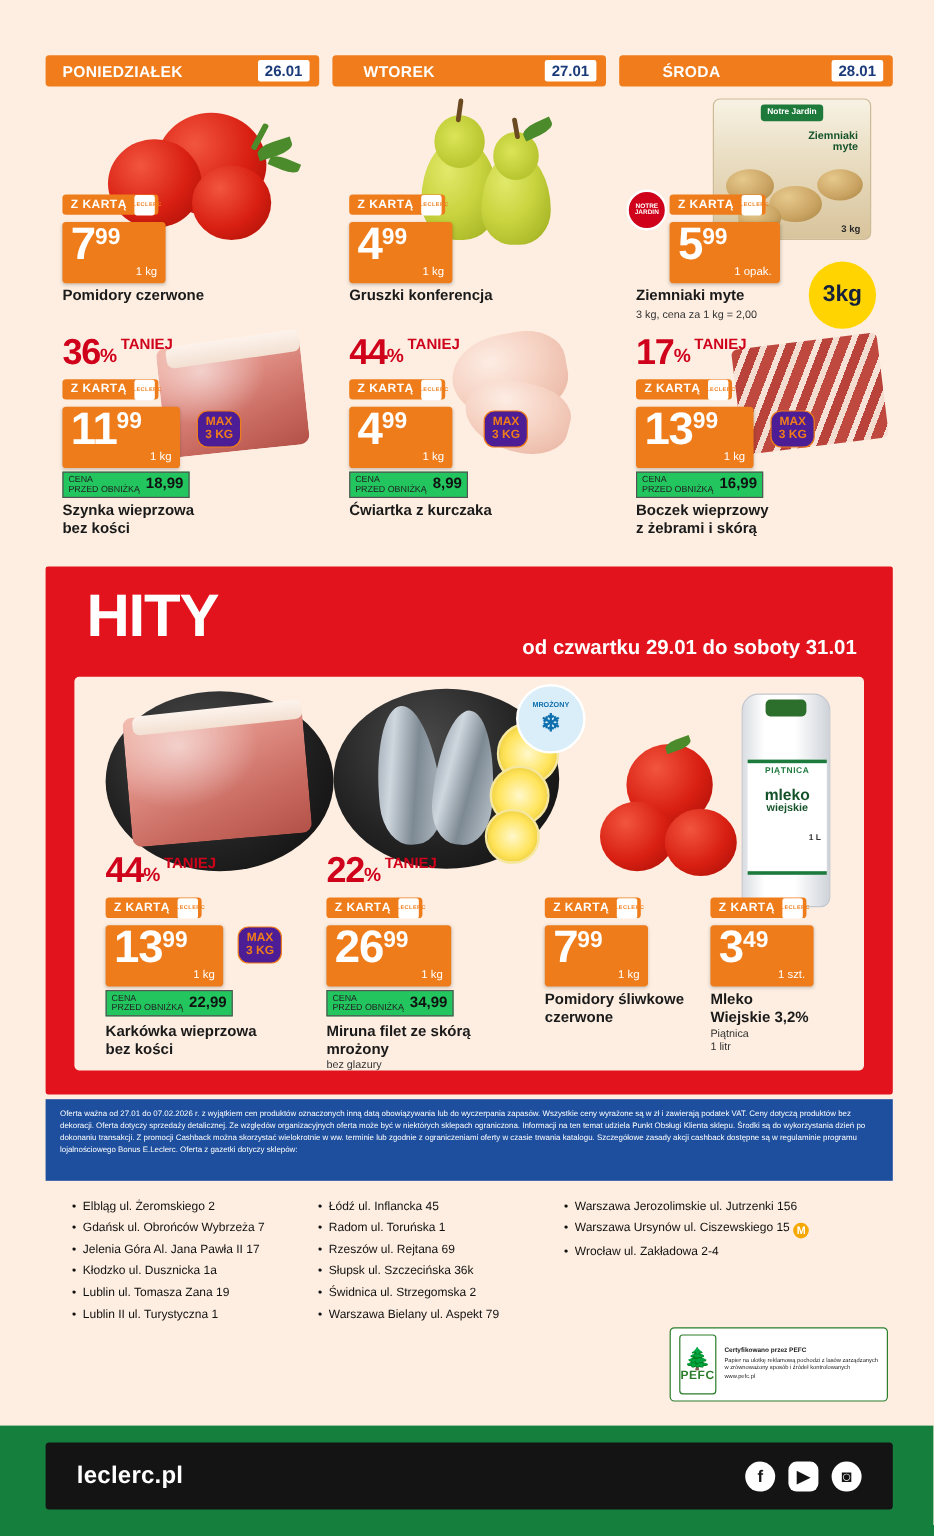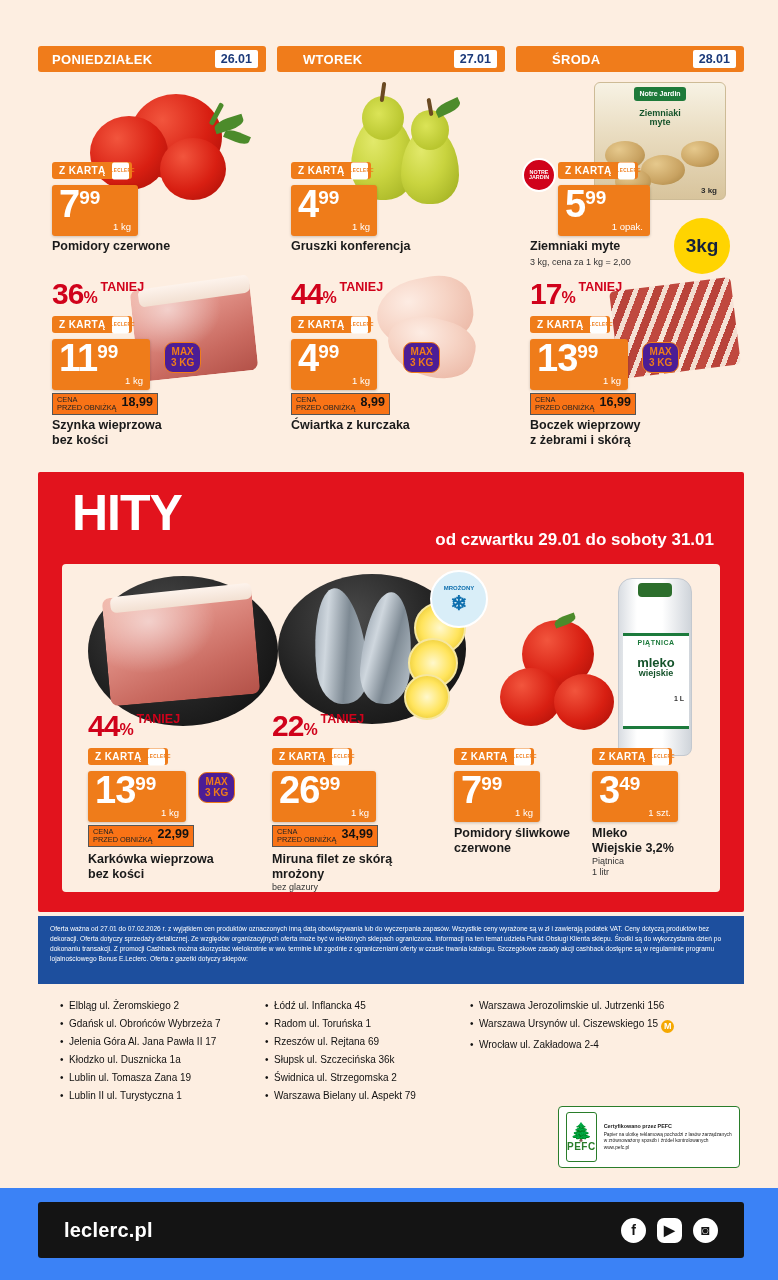--- a/index.html
+++ b/index.html
@@ -63,21 +63,21 @@
     background: linear-gradient(180deg,#f7f2e4 0%, #e9dcc0 45%, #d8c49c 100%);
     border-radius: 6px;
     border: 1px solid #cdbb96;
     overflow: hidden;
   }
   .bag-label {
     position: absolute; left: 50%; transform: translateX(-50%);
     background: #1e7a3a; color: #fff; font-size: 7px; text-align: center;
     padding: 3px 5px; border-radius: 3px; line-height: 1.1; font-weight: bold;
   }
-  .bag-text { position: absolute; color: #15532a; font-weight: bold; text-align: center; line-height: 1.05; }
+  .bag-text { position: absolute; color: #15532a; font-weight: bold; text-align: right; line-height: 1.05; }
   .potato { position: absolute; background: radial-gradient(ellipse at 35% 30%, #e6c98d 0%, #c9a362 60%, #a4803f 100%); border-radius: 50%; }
 
   
   .meat {
     position: absolute;
     border-radius: 8px;
     background:
       radial-gradient(ellipse at 30% 25%, rgba(255,255,255,.55) 0%, rgba(255,255,255,0) 45%),
       linear-gradient(160deg, #f0b3a4 0%, #e08f85 35%, #c96a60 70%, #b35148 100%);
   }
@@ -142,24 +142,24 @@
 
   .maxbadge {
     position: absolute; z-index: 8;
     border: 1.6px solid #ef7c1a; color: #ef7c1a;
     border-radius: 9px; font-size: 10px; font-weight: bold;
     text-align: center; line-height: 1.05; padding: 4px 6px;
     background: #4c1d95;
   }
   .cenaprzed {
     position: absolute; z-index: 8;
-    border: 1px solid #555; background: #f97316;
+    border: 1px solid #555; background: #22c55e;
     font-size: 7.4px; color: #222; line-height: 1.1;
     padding: 2px 4px;
-    display: flex; align-items: flex-start; gap: 5px;
+    display: flex; align-items: center; gap: 5px;
     white-space: nowrap;
   }
   .cenaprzed .old { font-size: 12.5px; font-weight: bold; color: #111; }
 
   .pname {
     position: absolute; z-index: 8;
     font-size: 12.5px; font-weight: bold; color: #1a1a1a; line-height: 1.22;
   }
   .psub { position: absolute; z-index: 8; font-size: 9px; color: #333; line-height: 1.25; }
 
@@ -269,21 +269,21 @@
     color: #2a7d2a;
   }
   .pefc-logo .tree { font-size: 18px; line-height: 1; }
   .pefc-logo .nm { font-size: 10px; font-weight: bold; letter-spacing: .5px; }
   .pefc-txt { font-size: 4.8px; color: #1a1a1a; line-height: 1.35; }
   .pefc-txt b { font-size: 5.4px; display: block; margin-bottom: 2px; }
 
   
   .footer {
     position: absolute; left: 0; bottom: 0; width: 778px; height: 92px;
-    background: #3b82f6;
+    background: #15803d;
     margin-top: 18px;
   }
   .footer-inner {
     position: absolute; left: 38px; top: 14px; width: 706px; height: 56px;
     background: #141414; border-radius: 3px;
     display: flex; align-items: center; justify-content: space-between;
     padding: 0 26px;
   }
   .leclerc-url { color: #fff; font-size: 20px; font-weight: bold; letter-spacing: .2px; }
   .socials { display: flex; gap: 11px; align-items: center; }

